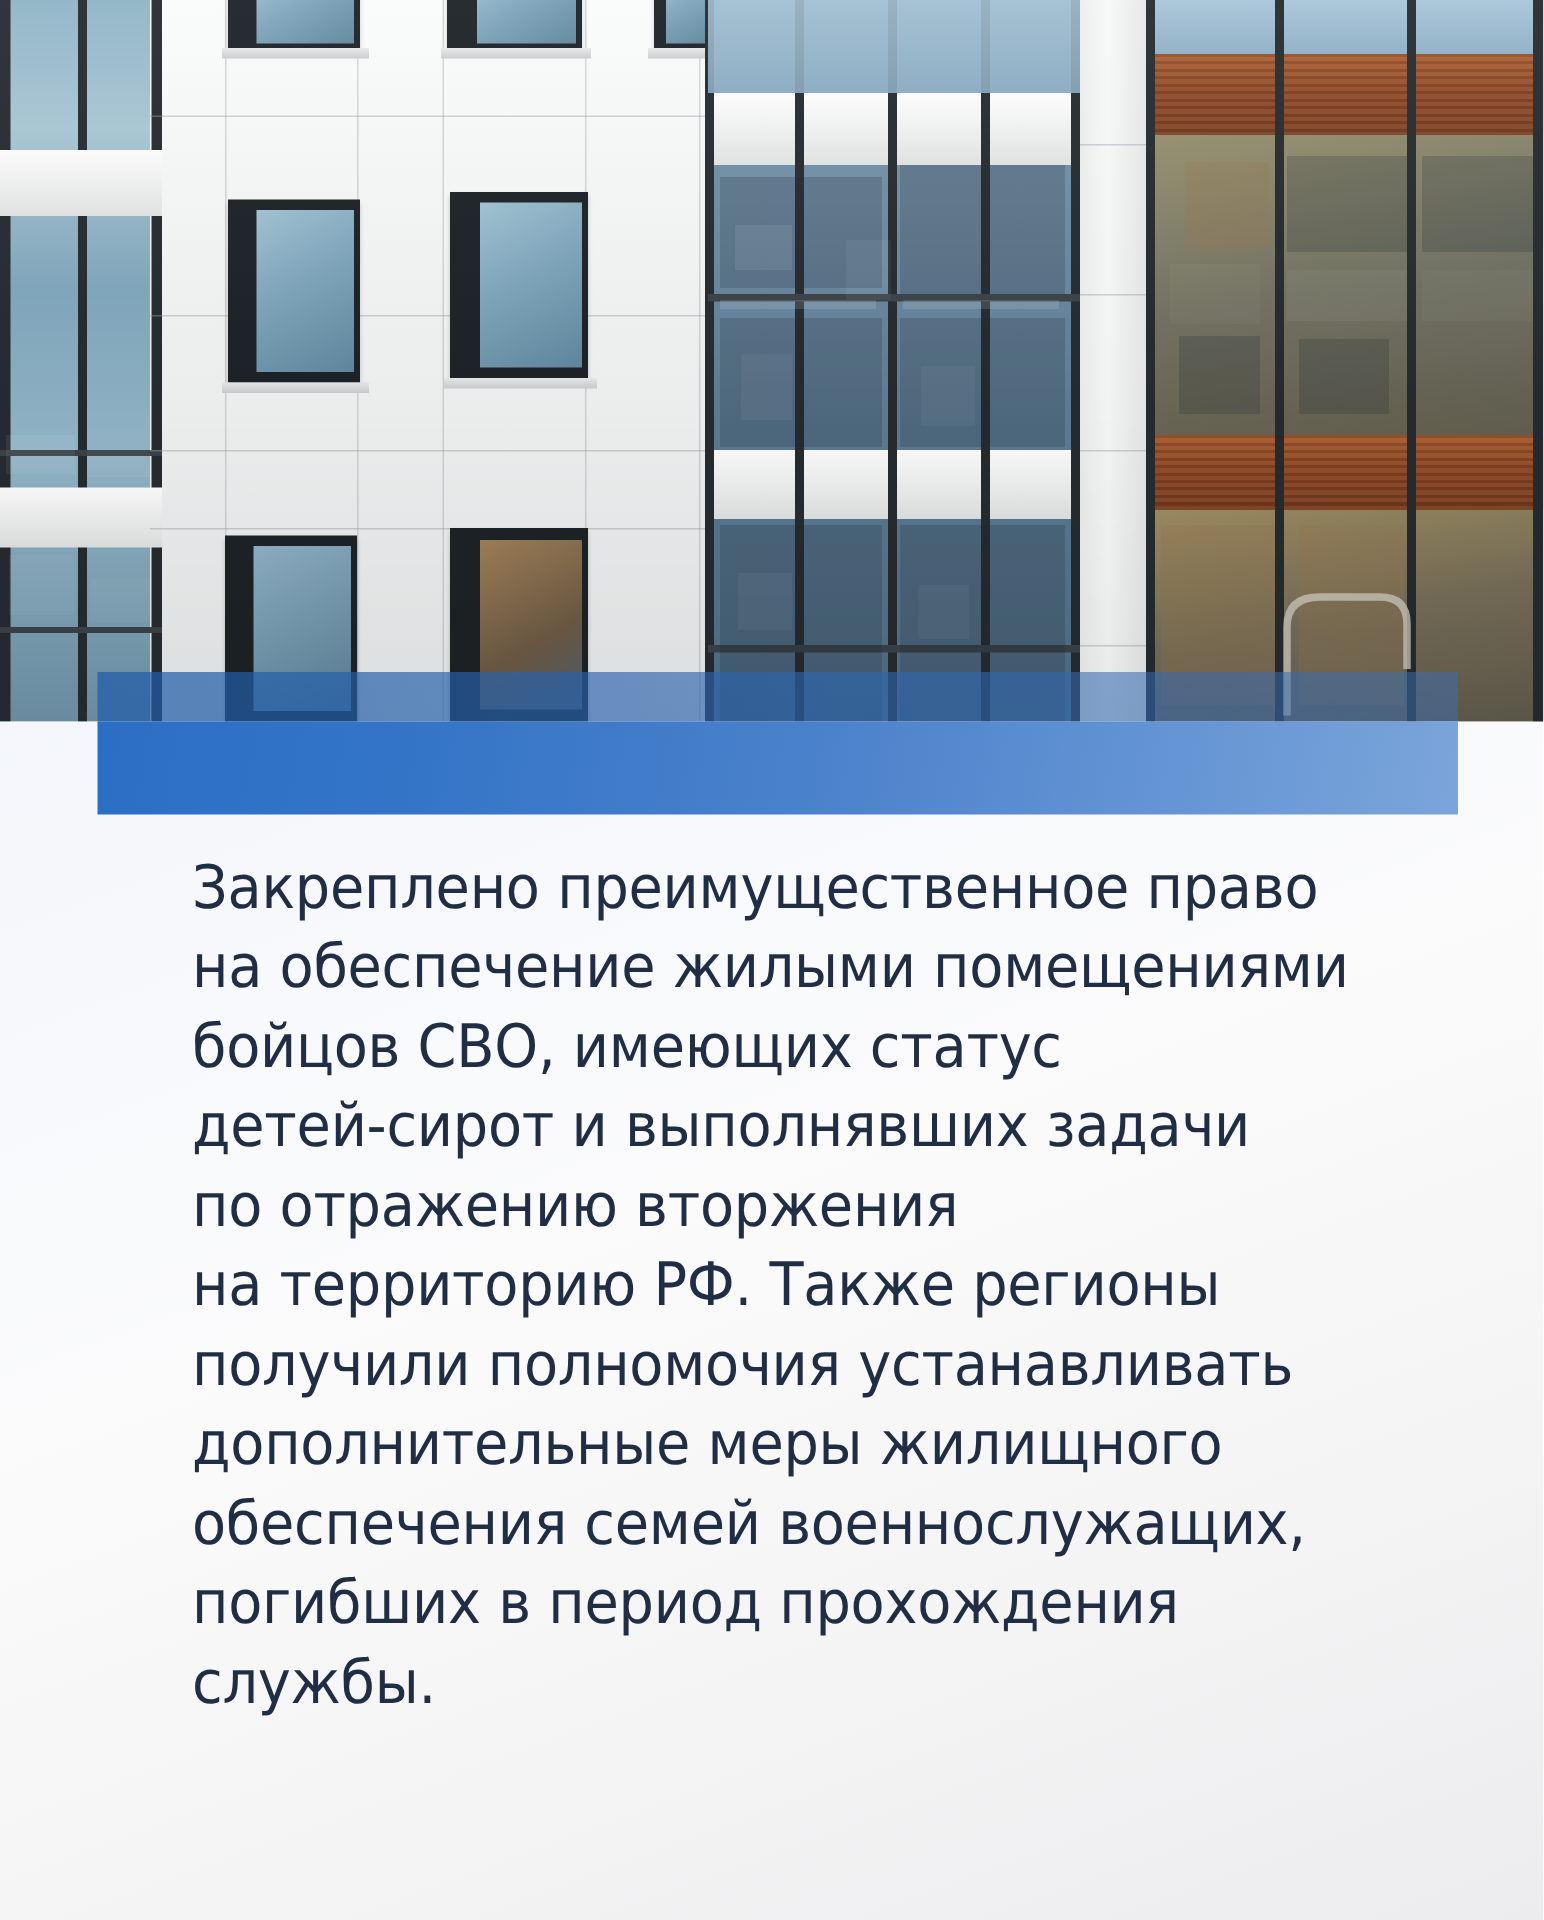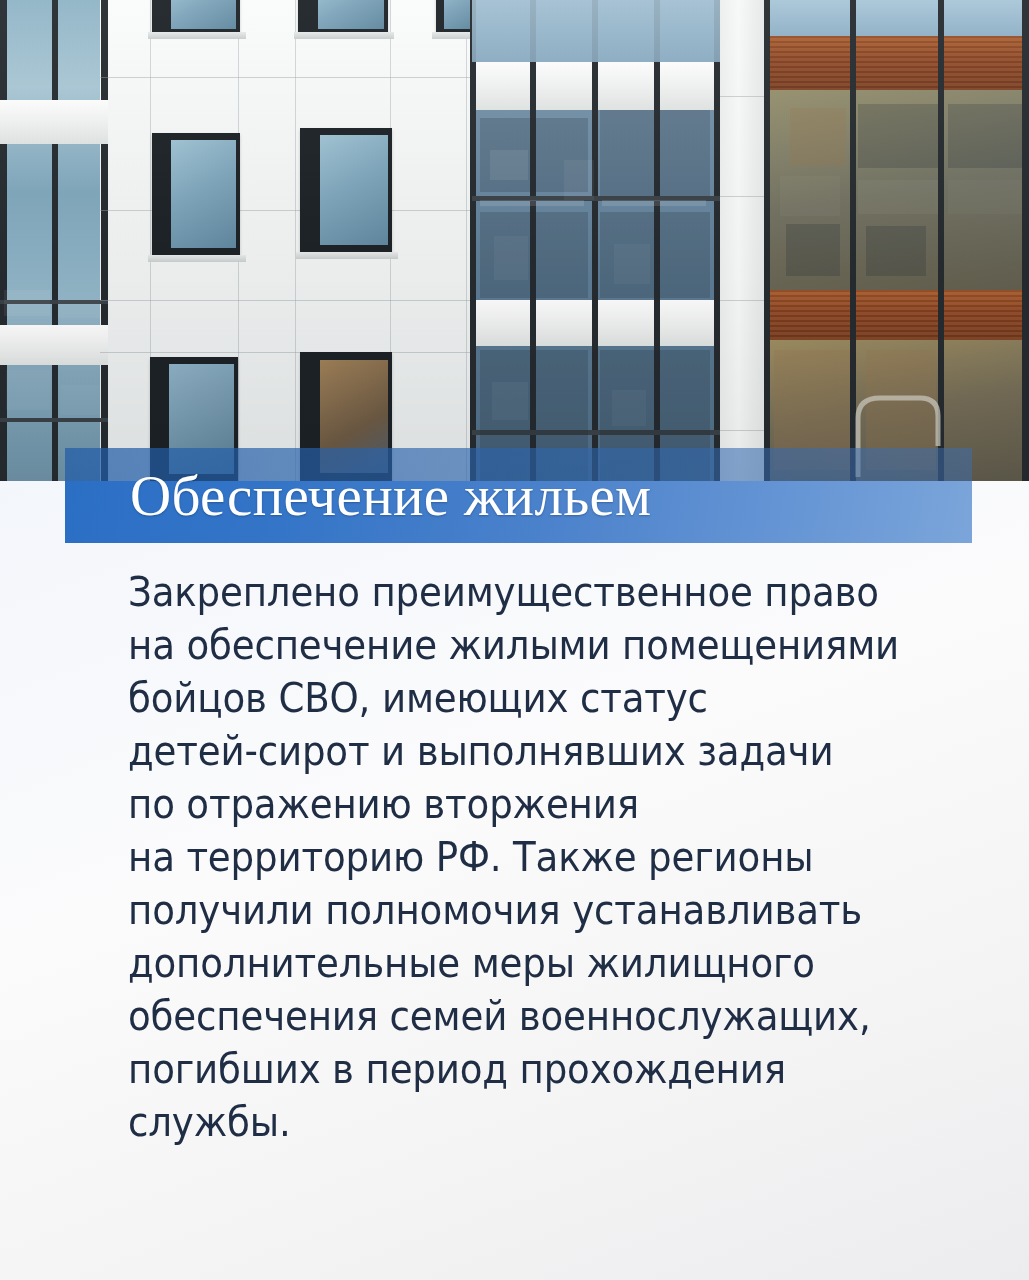--- a/index.html
+++ b/index.html
@@ -358,21 +358,20 @@
         </svg>
       </div>
 
       <div class="photo-grade"></div>
     </div>
   </div>
 
   <div class="photo-veil"></div>
 
   <div class="title-band"></div>
-  <div class="title-text">Обеспечение жильем</div>
 
   <div class="body-text">
     <span class="ln">Закреплено преимущественное право</span>
     <span class="ln">на обеспечение жилыми помещениями</span>
     <span class="ln">бойцов СВО, имеющих статус</span>
     <span class="ln">детей-сирот и выполнявших задачи</span>
     <span class="ln">по отражению вторжения</span>
     <span class="ln">на территорию РФ. Также регионы</span>
     <span class="ln">получили полномочия устанавливать</span>
     <span class="ln">дополнительные меры жилищного</span>

